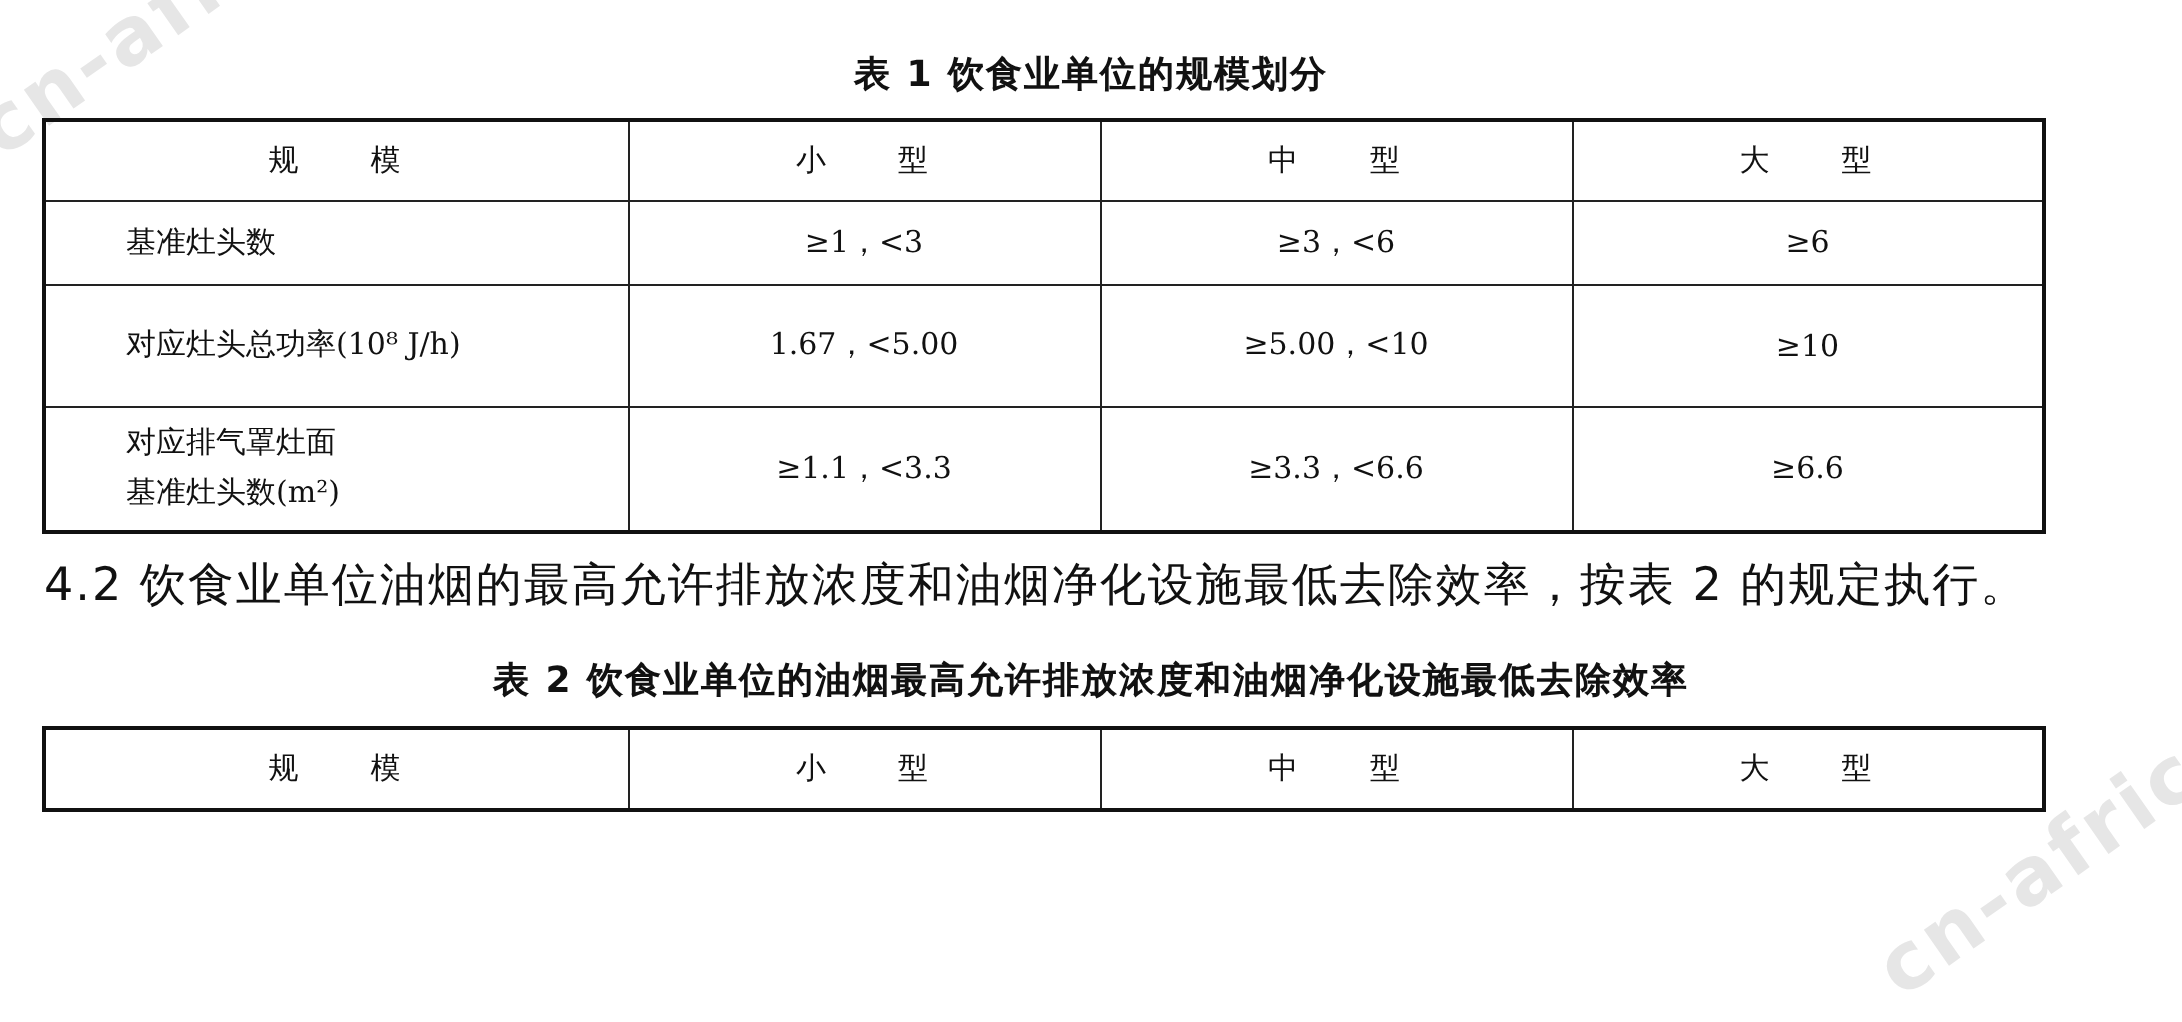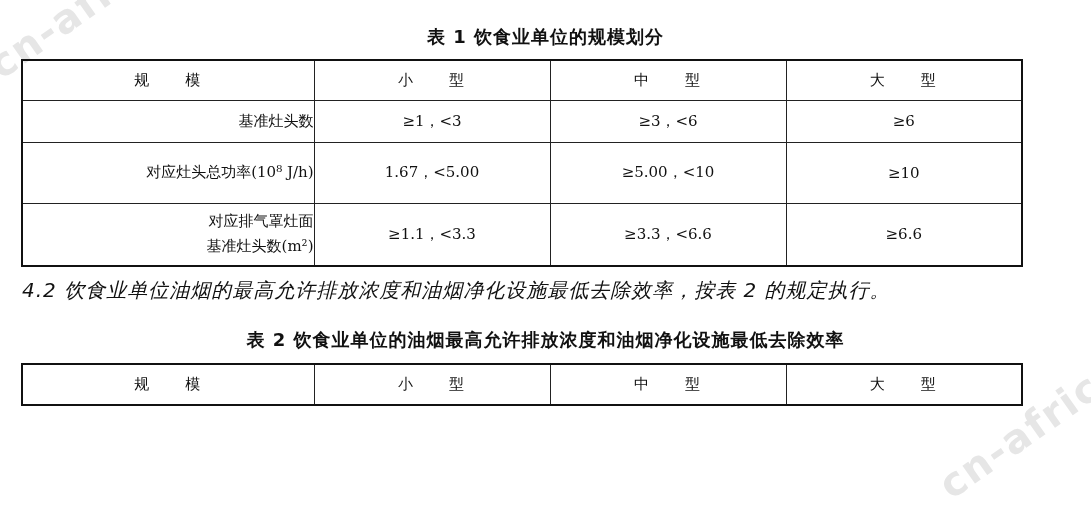--- a/index.html
+++ b/index.html
@@ -23,32 +23,32 @@
   .cap1 { top: 25px; }
   .cap2 { top: 328px; }
   table {
     position: absolute; border-collapse: collapse; table-layout: fixed;
     border: 2px solid #111; font-size: 15px;
   }
   td {
     border: 1px solid #222; text-align: center; vertical-align: middle;
     padding: 0;
   }
-  td.left { text-align: right; padding-left: 40px; }
+  td.left { text-align: left; padding-left: 40px; }
   .t1 { left: 21px; top: 59px; width: 980px; }
   .t2 { left: 21px; top: 363px; width: 980px; }
   .t1 col.c0, .t2 col.c0 { width: 292px; }
   .t1 col.c1, .t2 col.c1 { width: 236px; }
   .t1 col.c2, .t2 col.c2 { width: 236px; }
   .t1 col.c3, .t2 col.c3 { width: 236px; }
   .t2 td.left { padding-left: 20px; }
   .hdr { letter-spacing: 2px; margin-left: 44px; }
   .para {
-    position: absolute; left: 22px; top: 277px; font-size: 20px;
-    font-family: "DejaVu Sans", sans-serif; letter-spacing: 1px; font-style: italic;
+    position: absolute; left: 22px; top: 277px; font-size: 23px;
+    font-family: "DejaVu Sans", sans-serif; letter-spacing: 1px;
   }
 </style>
 </head>
 <body>
 
 <div class="watermark wm1">cn-africa.cn</div>
 <div class="watermark wm2">cn-africa.cn</div>
 
 <div class="caption cap1">表 1   饮食业单位的规模划分</div>
 

